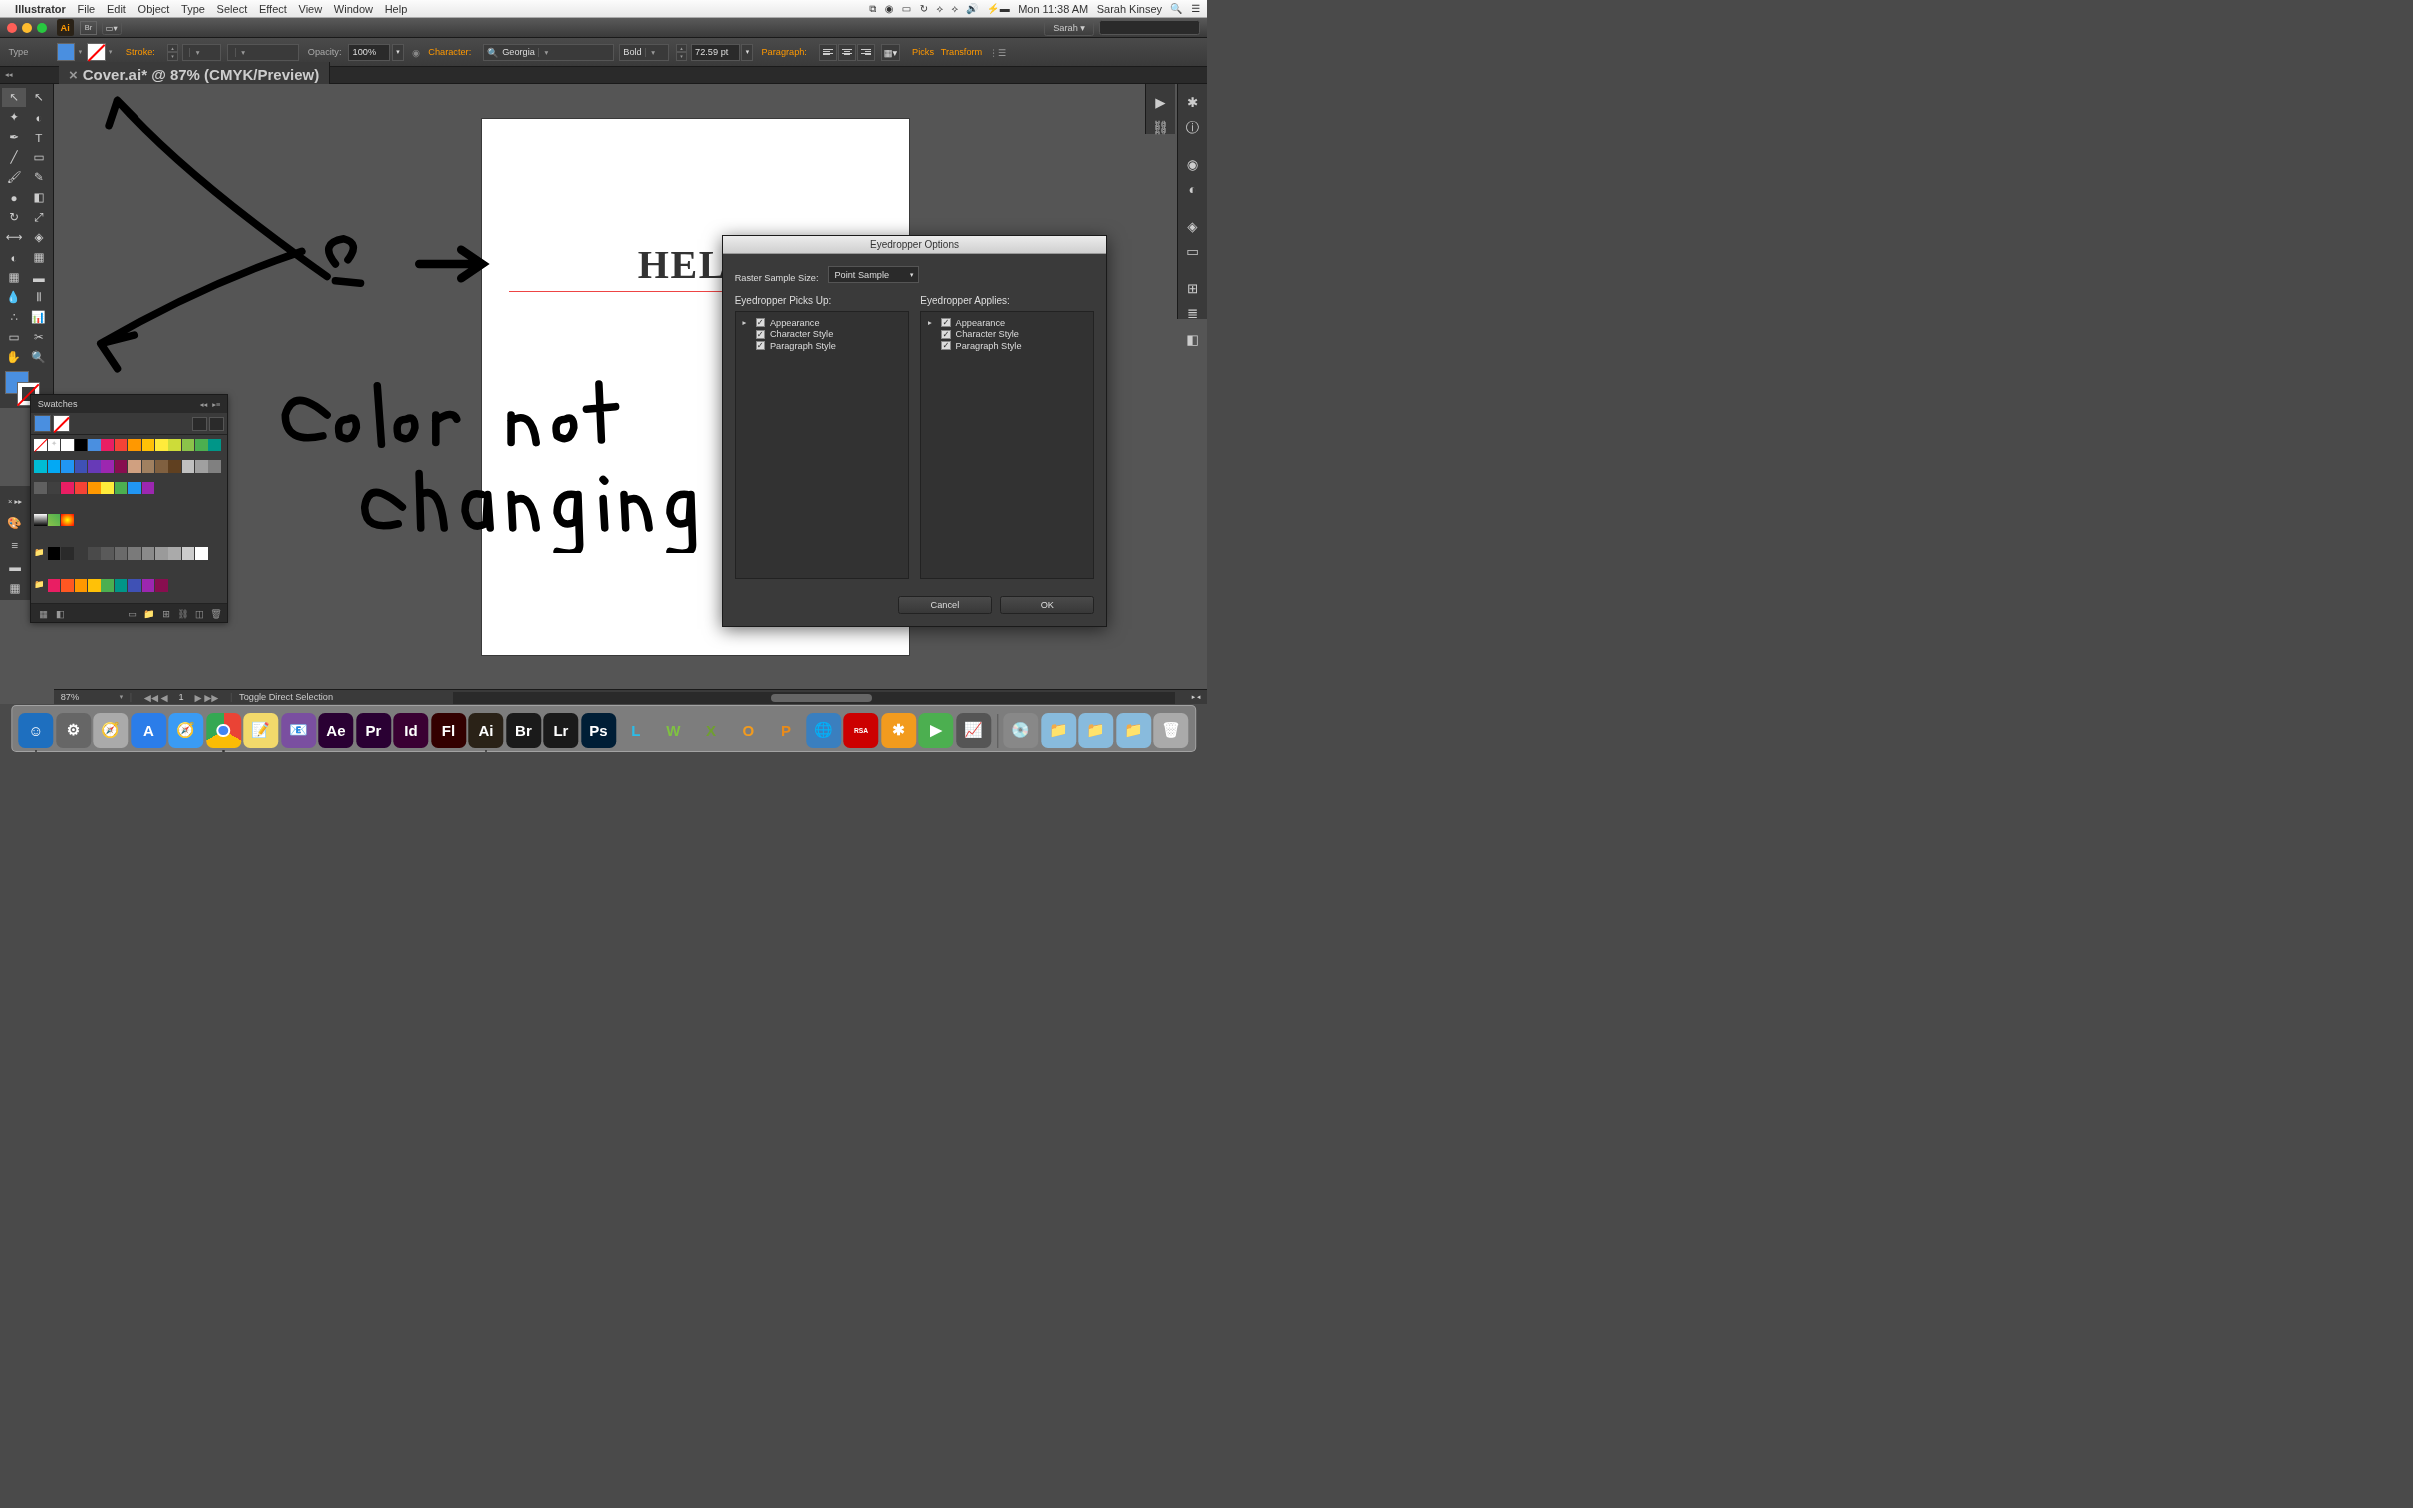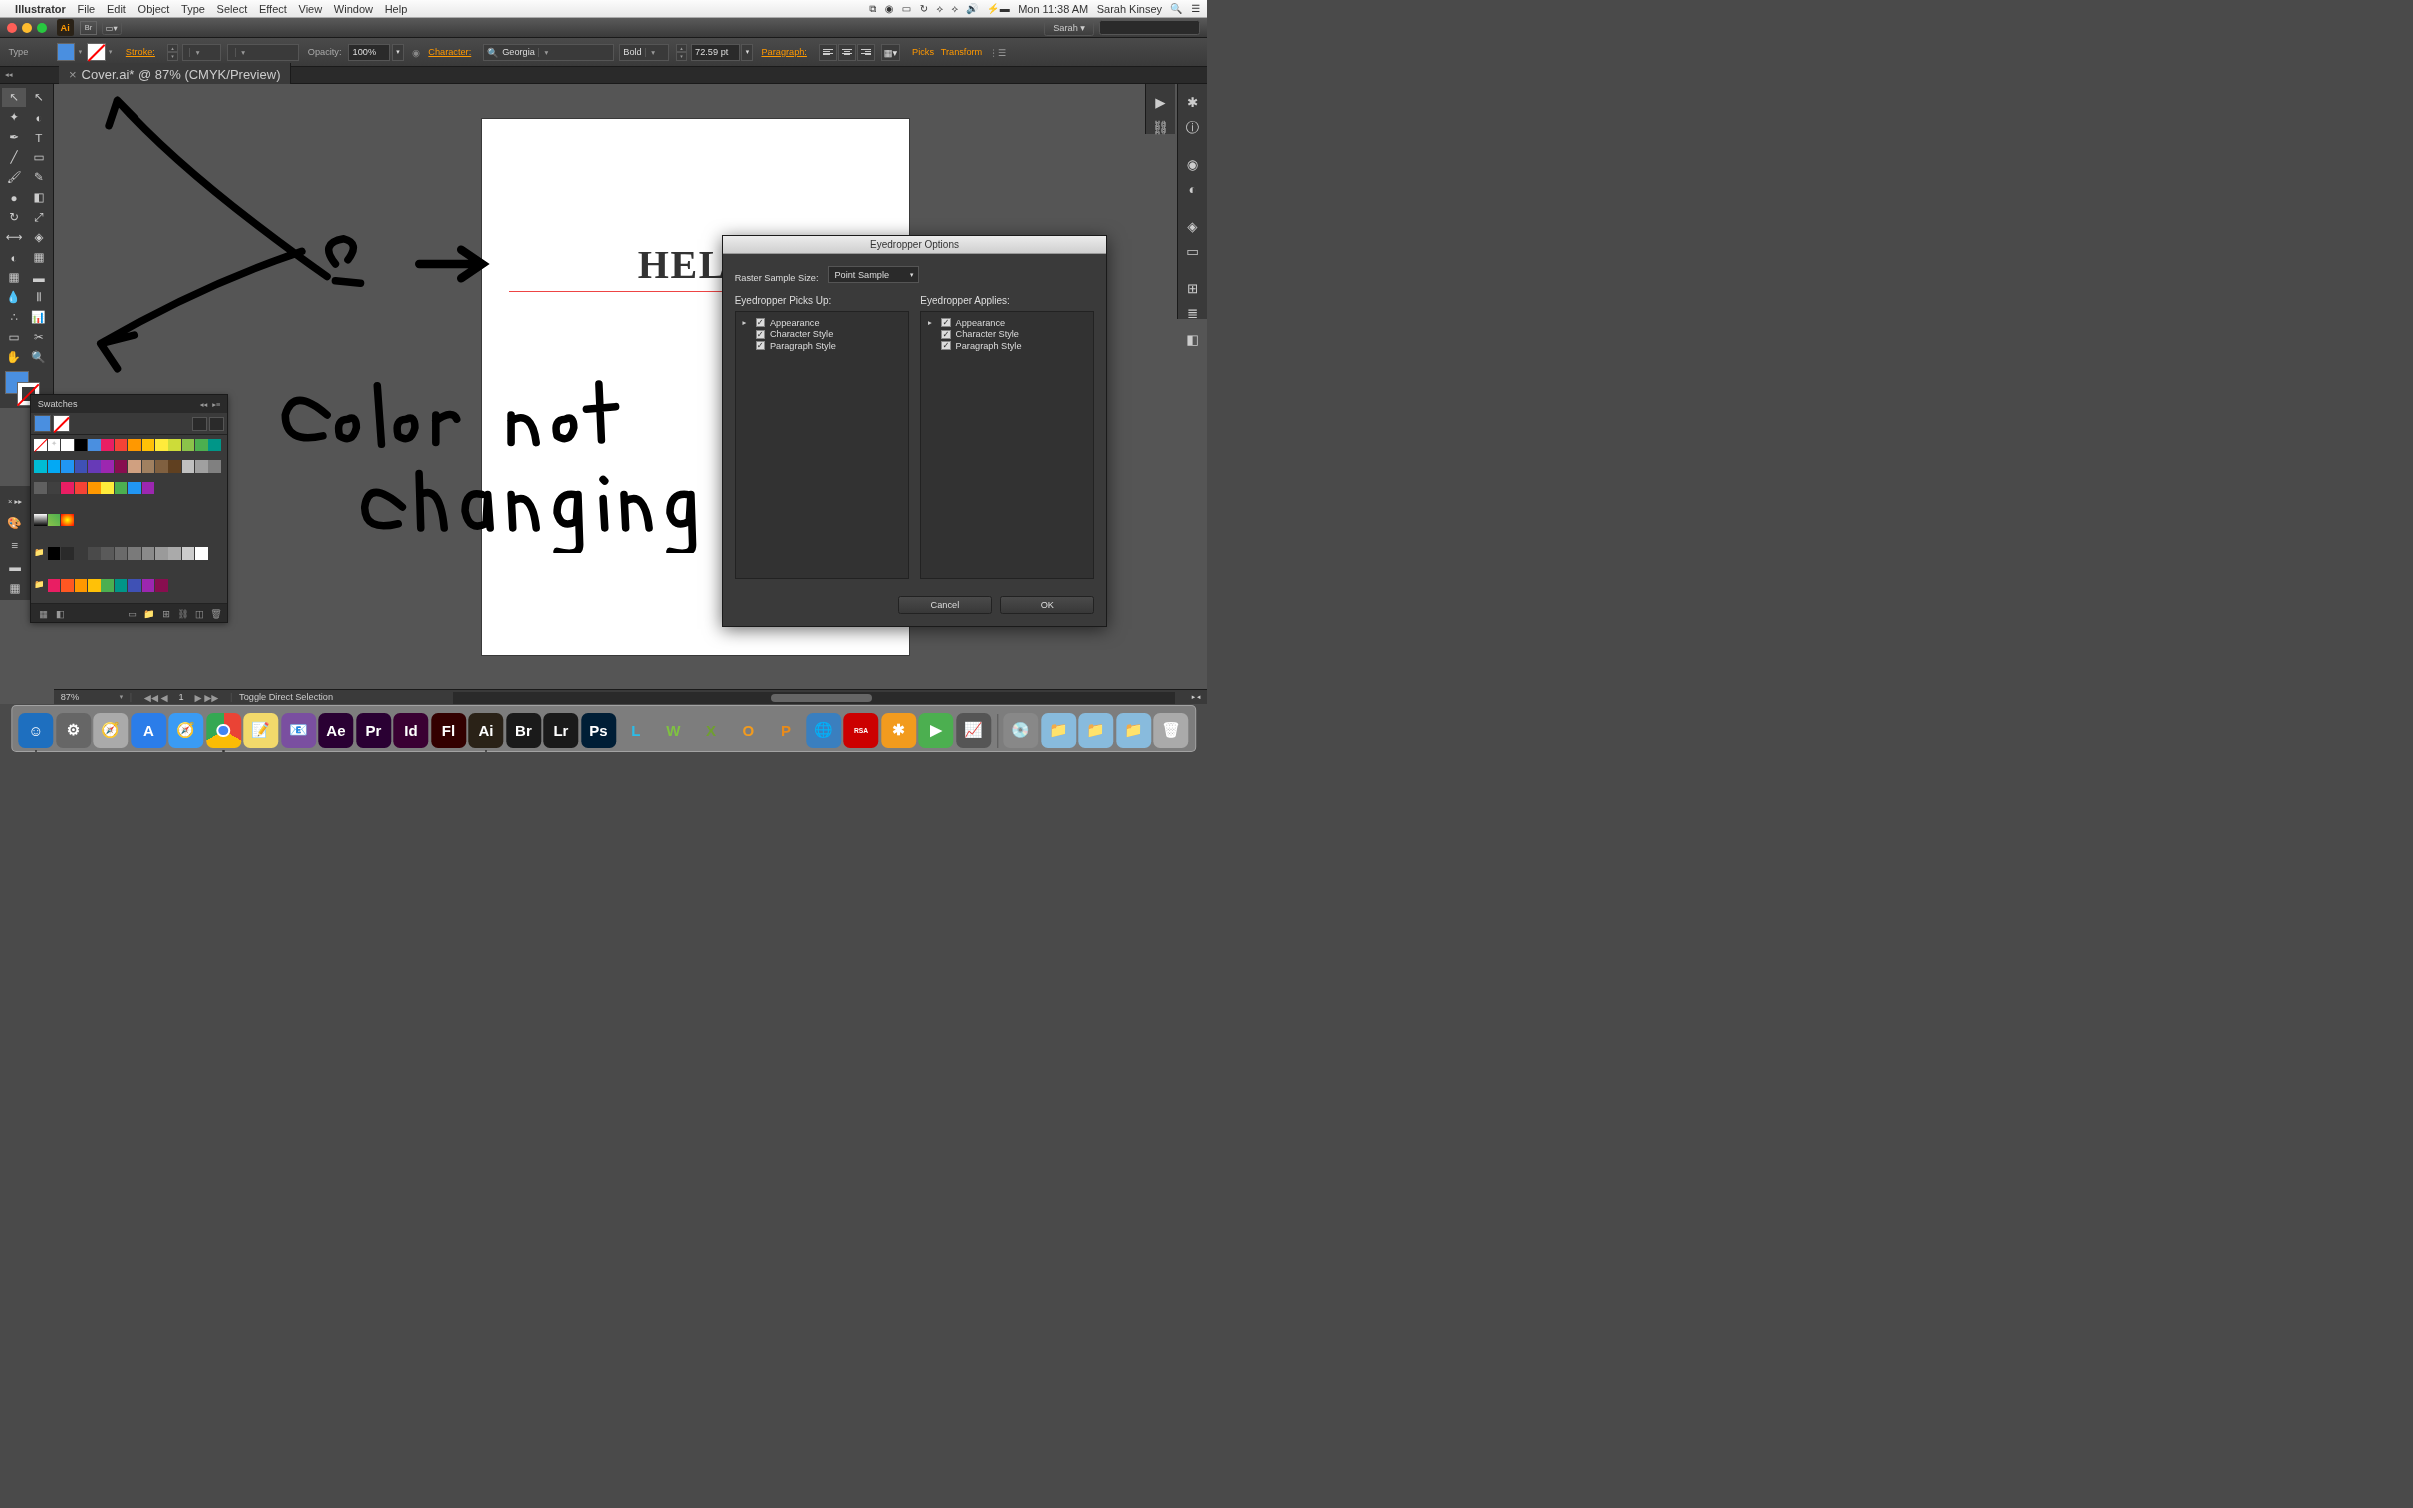--- a/index.html
+++ b/index.html
@@ -23,38 +23,38 @@
 .ai-badge { width: 17px; height: 17px; background: #2a2217; color: #f90; display:flex; align-items:center; justify-content:center; font-weight:bold; font-size:9.2px; border-radius:2.5px; margin-right:6.7px;}
 .br-badge { padding: 1.7px 3.4px; border: 0.8px solid #666; font-size: 7.5px; color:#ccc; margin-right:5px; }
 .vm-btn { width: 20px; height: 15px; border:0.8px solid #555; border-radius:2.5px; display:flex; align-items:center; justify-content:center; }
 .app-titlebar .spacer { flex:1; }
 .user-menu { padding: 1.7px 8.4px; border:0.8px solid #555; border-radius:2.5px; color:#ccc; font-size:9.2px; margin-right:5px; }
 .search-box { width: 101px; height: 15px; background:#2a2a2a; border:0.8px solid #555; border-radius:2.5px; }
 
 
 .control-bar { height: 28.5px; background: linear-gradient(#4a4a4a,#3a3a3a); display:flex; align-items:center; padding:0 8.4px; border-bottom:0.8px solid #1a1a1a; color:#ddd; font-size:9.2px; }
 .control-bar .lbl { margin-right: 6.7px; color:#aaa; }
-.control-bar .link { color:#f90; margin-right:11.7px; text-decoration:underline; cursor:pointer; }
+.control-bar .link { color:#f90; margin-right:11.7px; cursor:pointer; }
 .control-bar .link2 { color:#f90; margin-right:6.7px; }
 .swatch { width:18.4px; height:18.4px; border:0.8px solid #666; margin-right:3.4px; display:inline-block; }
 .sw-blue { background:#4a8fe0; }
 .sw-none { background:#fff; position:relative; }
 .sw-none::after { content:''; position:absolute; width:140%; height:1.7px; background:red; top:50%; left:-20%; transform:rotate(-45deg); }
 .num-input { width:42px; height:17px; background:#2a2a2a; border:0.8px solid #555; color:#ddd; padding:0 3.4px; font-size:9.2px; margin-right:1.7px; }
 .dropdown { height:17px; background:#3a3a3a; border:0.8px solid #555; color:#ddd; padding:0 3.4px; font-size:9.2px; display:flex; align-items:center; }
 .dd-arrow { width:11.7px; text-align:center; font-size:7.5px; color:#999; border-left:0.8px solid #555; margin-left:3.4px; padding-left:3.4px; }
 .stepper { width:11.7px; display:flex; flex-direction:column; margin-right:3.4px; }
 .stepper span { height:8.4px; background:#3a3a3a; border:0.8px solid #555; font-size:5px; text-align:center; line-height:6.7px; color:#999; }
 .align-btn { width:18.4px; height:17px; background:#3a3a3a; border:0.8px solid #555; margin-right:0.8px; display:flex; align-items:center; justify-content:center; }
 .align-lines { display:flex; flex-direction:column; gap:0.8px; }
 .align-lines span { height:0.8px; background:#ccc; }
 
 
 .doc-tab-bar { height: 17px; background:#2a2a2a; display:flex; align-items:center; padding-left:59px; border-bottom:0.8px solid #1a1a1a; }
-.doc-tab { padding:4px 10px; background:#3a3a3a; color:#ccc; font-size:13px; border-right:0.8px solid #1a1a1a; }
+.doc-tab { padding:4px 10px; background:#3a3a3a; color:#ccc; font-size:15px; border-right:0.8px solid #1a1a1a;font-weight:bold; }
 .doc-tab .close { margin-right:5px; color:#999; }
 
 
 .main-area { position:absolute; top:84px; left:0; right:0; bottom:50px; background:#555; }
 
 
 .tools-left { position:absolute; left:0; top:84px; width:54px; background:#3a3a3a; border-right:0.8px solid #1a1a1a; padding:3.4px 1.7px; z-index:10; }
 .tools-left .tool-row { display:flex; }
 .tools-left .tool { width:23.5px; height:18.4px; margin:0.8px; display:flex; align-items:center; justify-content:center; color:#ccc; font-size:11.7px; cursor:pointer; }
 .tools-left .tool.sel { background:#555; }

